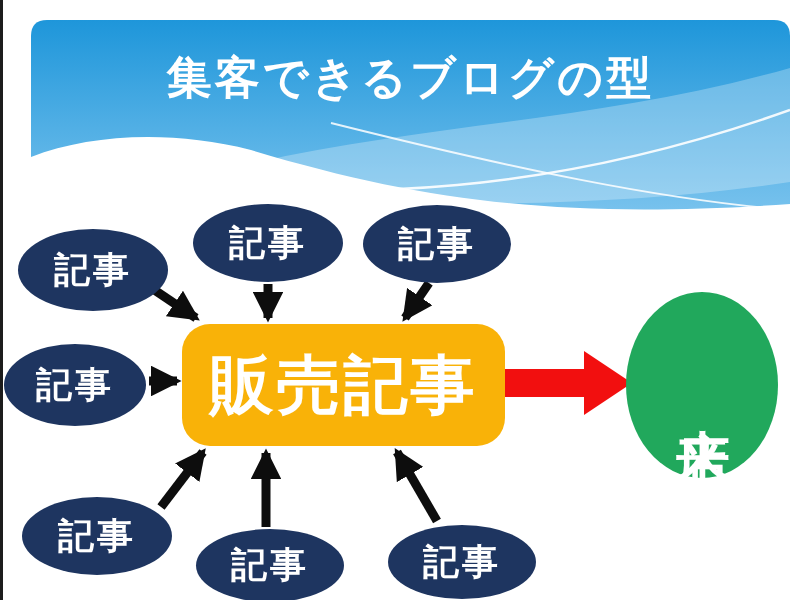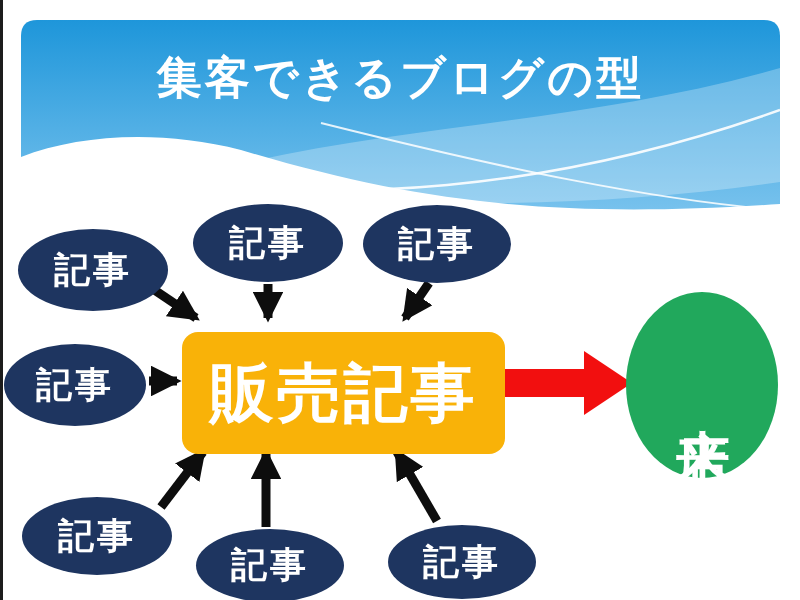--- a/index.html
+++ b/index.html
@@ -2,42 +2,42 @@
 <html style="--header-top: #1E96DA; --header-bottom: #7CC4EE; --node: #1E3560; --center: #F9B208; --result: #21A85C; --arrow: #F20F0F; --connector: #0d0d0d;"><head>
 <meta charset="utf-8">
 <style>
   html,body{margin:0;padding:0;background:#ffffff;}
   .slide{
     position:relative;width:800px;height:600px;background:#ffffff;overflow:hidden;
     font-family:"Liberation Serif","DejaVu Serif",serif;
   }
   .left-edge{position:absolute;left:0;top:0;width:3px;height:600px;background:#1c1c1c;}
   
-  .header{position:absolute;left:21px;top:20px;width:759px;height:200px;}
+  .header{position:absolute;left:31px;top:20px;width:759px;height:200px;}
   .header svg{position:absolute;left:0;top:0;}
   .slide-title{
     position:absolute;left:0;top:28px;width:759px;text-align:center;
     color:#ffffff;font-size:45px;font-weight:bold;letter-spacing:3px;
   }
   
   .connectors{position:absolute;left:0;top:0;z-index:1;}
   .connector-line{stroke:var(--connector,#0d0d0d);stroke-width:9;fill:none;}
   .arrow-head-shape{fill:var(--connector,#0d0d0d);}
   .big-arrow{fill:var(--arrow,#F20F0F);}
   .node{
     position:absolute;z-index:2;border-radius:50%;
     background:var(--node,#1E3560);
     display:flex;align-items:center;justify-content:center;
     color:#ffffff;font-size:36px;font-weight:bold;letter-spacing:3px;
   }
   .center-box{
     position:absolute;z-index:2;left:182px;top:324px;width:323px;height:122px;
-    background:var(--center,#F9B208);border-radius:16px;
+    background:var(--center,#F9B208);border-radius:28px;
     display:flex;align-items:center;justify-content:center;
-    color:#ffffff;font-size:64px;font-weight:bold;letter-spacing:3px;margin-top:8px;
+    color:#ffffff;font-size:64px;font-weight:bold;letter-spacing:3px;
   }
   .result-node{
     position:absolute;z-index:2;left:626px;top:292px;width:152px;height:186px;
     background:var(--result,#21A85C);border-radius:50%;
     display:flex;align-items:center;justify-content:center;
     color:#ffffff;font-size:55px;font-weight:bold;
   }
   .result-node span{writing-mode:vertical-rl;text-orientation:upright;line-height:1.3;}
   
   .n1{left:18px;top:229px;width:150px;height:82px;}

